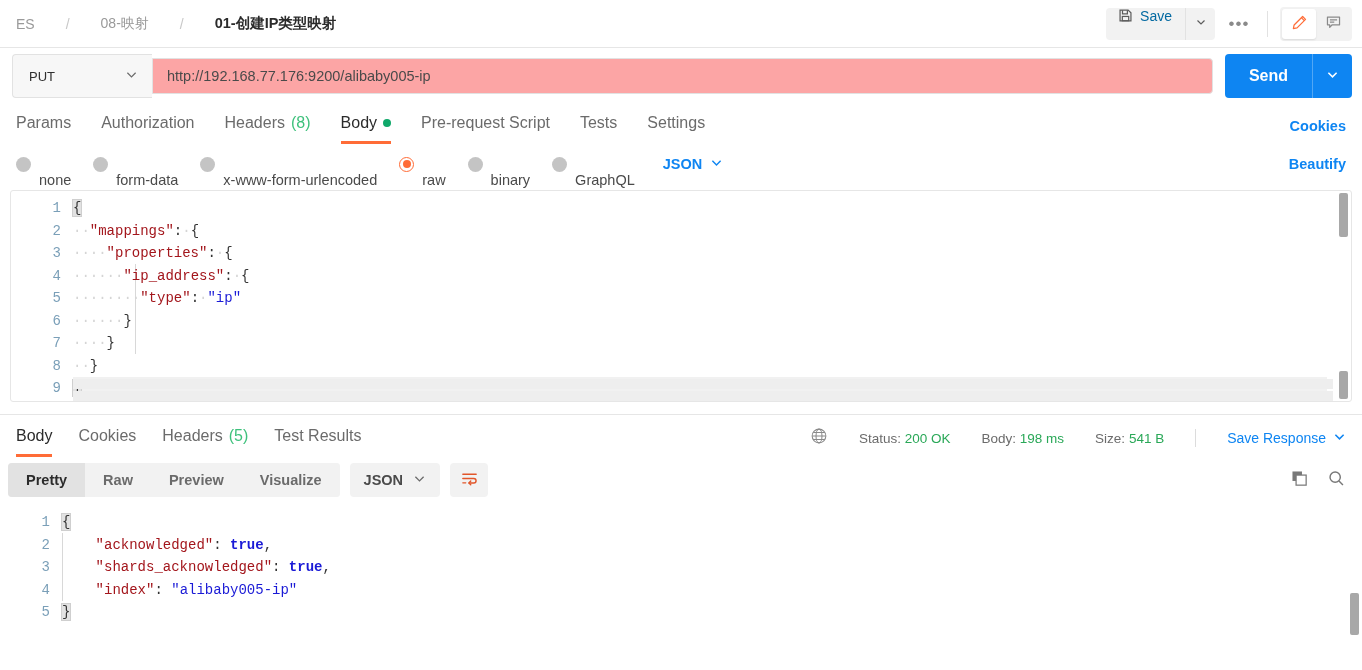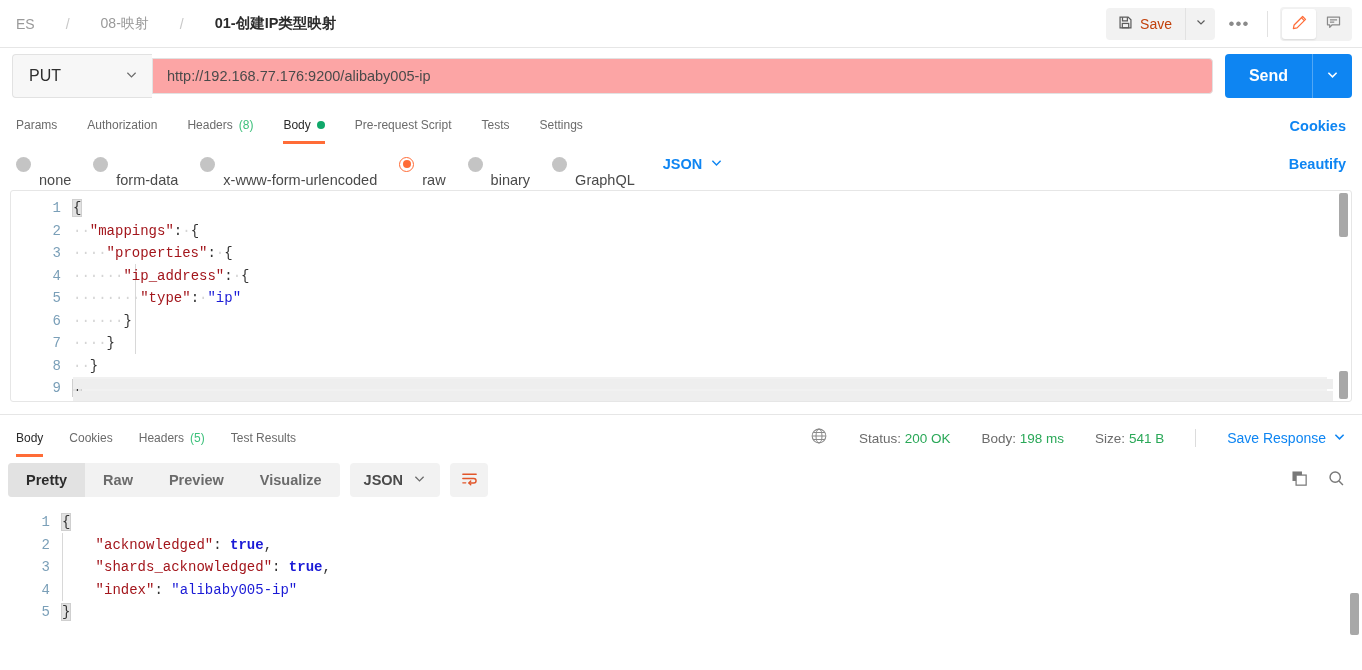--- a/index.html
+++ b/index.html
@@ -22,23 +22,23 @@
     background: #fff;
   }
   .breadcrumb { display:flex; align-items:center; font-size: 14px; gap: 24px; }
   .bc-seg { color: #9a9a9a; }
   .bc-sep { color: #c8c8c8; margin: 0 7px; }
   .bc-current { color: #2b2b2b; font-weight: bold; font-size: 14.5px; }
 
   .topbar-right { margin-left:auto; display:flex; align-items:center; }
   .save-group { display:flex; align-items:center; }
   .btn-save {
-    height: 32px; display:flex; align-items:center; gap:7px;
+    height: 32px; display:flex; align-items:flex-start; gap:7px;
     background:#f2f2f2; border:none; border-radius: 4px 0 0 4px;
-    padding: 0 13px 0 12px; font-size: 14px; color:#c2410c;
+    padding: 0 13px 0 12px; font-size: 14px; color:#0369a1;
     font-family: "Liberation Sans", sans-serif; cursor:pointer;
   }
   .btn-save-caret {
     height:32px; width:30px; background:#f2f2f2; border:none;
     border-radius: 0 4px 4px 0; border-left: 1px solid #e2e2e2;
     display:flex; align-items:center; justify-content:center; cursor:pointer;
   }
   .btn-ellipsis {
     height:32px; width:36px; background:transparent; border:none;
     display:flex; align-items:center; justify-content:center; cursor:pointer;
@@ -53,21 +53,21 @@
   .icon-tgl.active { background:#ffffff; box-shadow: 0 1px 2px rgba(0,0,0,.10); }
 
   
   .urlrow { height: 56px; display:flex; align-items:center; padding: 0 10px 0 12px; gap: 0; }
   .method-box {
     width: 140px; height: 44px; background:#f7f7f7; border:1px solid #e2e2e2;
     border-right:none; border-radius:4px 0 0 4px;
     display:flex; align-items:center; justify-content:space-between;
     padding: 0 14px 0 16px; cursor:pointer;
   }
-  .method-label { font-size: 16px; color:#2f2f2f; }
+  .method-label { font-size: 13px; color:#2f2f2f; }
   .url-box {
     flex:1; height:36px; background:#fca5a5; border:1px solid #e2e2e2;
     border-radius: 0 4px 4px 0; display:flex; align-items:center;
     padding: 0 14px; cursor:text; min-width:0;
   }
   .url-text { font-size: 14.5px; color:#4a4a4a; white-space:nowrap; overflow:hidden; }
   .send-group { display:flex; margin-left: 12px; }
   .btn-send {
     height:44px; background:#0e85f2; border:none; color:#fff;
     font-size:16px; font-weight:bold; padding: 0 24px; border-radius: 4px 0 0 4px;
@@ -78,21 +78,21 @@
     border-left: 1px solid rgba(255,255,255,.28);
     display:flex; align-items:center; justify-content:center; cursor:pointer;
   }
 
   
   .reqtabs {
     display:flex; align-items:flex-end; padding: 0 16px; height: 40px;
     position:relative;
   }
   .tab {
-    font-size:12px; color:#6b6b6b; padding: 0 0 9px 0; margin-right: 30px;
+    font-size:16px; color:#6b6b6b; padding: 0 0 9px 0; margin-right: 30px;
     cursor:pointer; display:flex; align-items:center; gap:6px; position:relative;
     border-bottom: 3px solid transparent;
   }
   .tab.active { color:#2b2b2b; border-bottom-color:#ff6c37; }
   .tab .count { color:#3ec17c; }
   .dot-green { width:8px; height:8px; border-radius:50%; background:#10a86a; display:inline-block; }
   .link-blue { color:#0e85f2; font-size:14.5px; font-weight:bold; cursor:pointer; }
   .reqtabs .right-link { margin-left:auto; padding-bottom:9px; }
 
   

